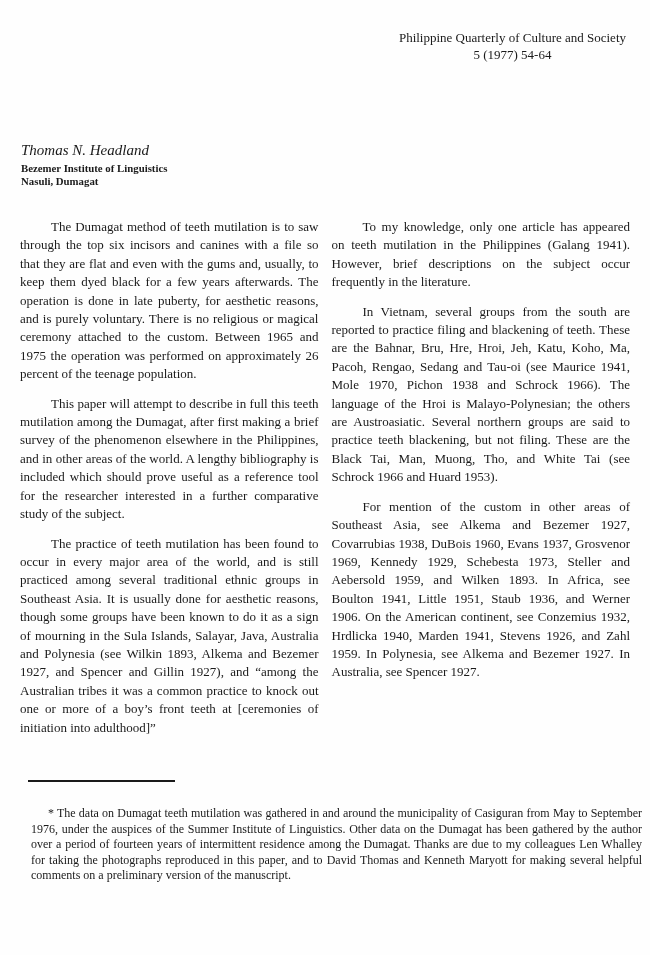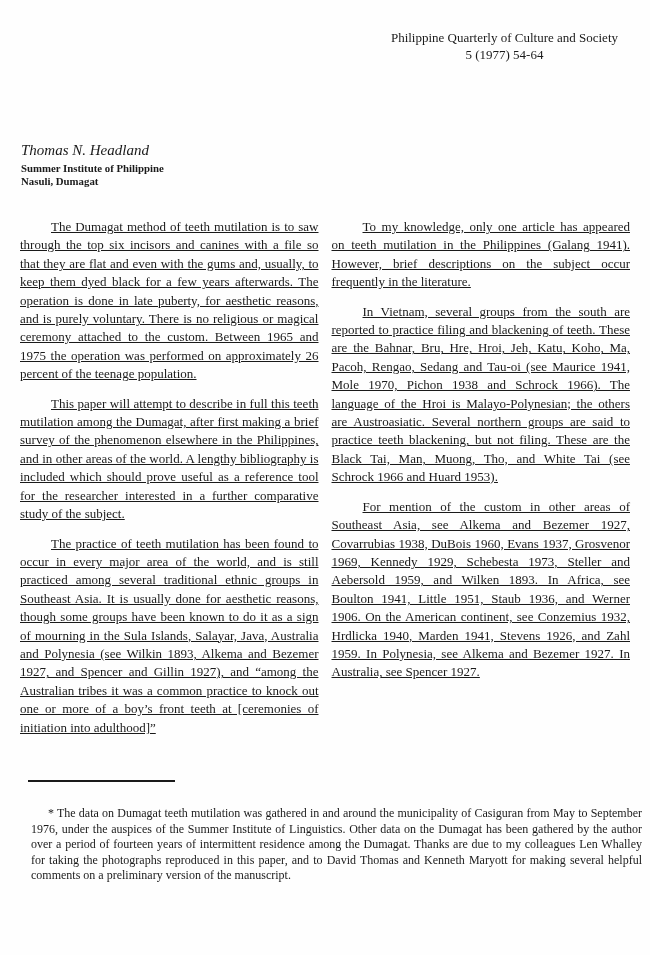--- a/index.html
+++ b/index.html
@@ -14,21 +14,21 @@
     margin: 0 auto;
     background: #fefefe;
     color: #1a1a1a;
     font-family: "Liberation Serif", "DejaVu Serif", serif;
     overflow: hidden;
   }
   
   .journal-head {
     position: absolute;
     top: 30px;
-    right: 32px;
+    right: 24px;
     width: fit-content;
     text-align: center;
     font-size: 13px;
     line-height: 16.5px;
     white-space: nowrap;
   }
   
   .title {
     position: absolute;
     top: 77px;
@@ -67,21 +67,21 @@
     display: flex;
     gap: 13px;
   }
   .col { flex: 1 1 0; min-width: 0; }
   .para {
     margin: 0 0 11px 0;
     font-size: 13px;
     line-height: 18.4px;
     text-align: justify;
   }
-  .para.indent { text-indent: 31px; text-decoration: underline; }
+  .para.indent { text-indent: 31px; }
   
   .footnote-rule {
     position: absolute;
     top: 780px;
     left: 28px;
     width: 147px;
     height: 2px;
     background: #1a1a1a;
   }
   .footnote {
@@ -104,21 +104,21 @@
   <div class="journal-head">
     <div>Philippine Quarterly of Culture and Society</div>
     <div>5 (1977) 54-64</div>
   </div>
 
   <h1 class="title">
   </h1>
 
   <div class="author-block">
     <div class="author">Thomas N. Headland</div>
-    <div class="affil">Summer Institute of Philippine</div>
+    <div class="affil">Bezemer Institute of Linguistics</div>
     <div class="affil">Nasuli, Dumagat</div>
   </div>
 
   <div class="columns">
     <div class="col">
       <p class="para indent">The Dumagat method of teeth mutilation is to saw through the top six incisors and canines with a file so that they are flat and even with the gums and, usually, to keep them dyed black for a few years afterwards. The operation is done in late puberty, for aesthetic reasons, and is purely voluntary. There is no religious or magical ceremony attached to the custom. Between 1965 and 1975 the operation was performed on approximately 26 percent of the teenage population.</p>
       <p class="para indent">This paper will attempt to describe in full this teeth mutilation among the Dumagat, after first making a brief survey of the phenomenon elsewhere in the Philippines, and in other areas of the world. A lengthy bibliography is included which should prove useful as a reference tool for the researcher interested in a further comparative study of the subject.</p>
       <p class="para indent">The practice of teeth mutilation has been found to occur in every major area of the world, and is still practiced among several traditional ethnic groups in Southeast Asia. It is usually done for aesthetic reasons, though some groups have been known to do it as a sign of mourning in the Sula Islands, Salayar, Java, Australia and Polynesia (see Wilkin 1893, Alkema and Bezemer 1927, and Spencer and Gillin 1927), and “among the Australian tribes it was a common practice to knock out one or more of a boy’s front teeth at [ceremonies of initiation into adulthood]”</p>
     </div>
     <div class="col">

